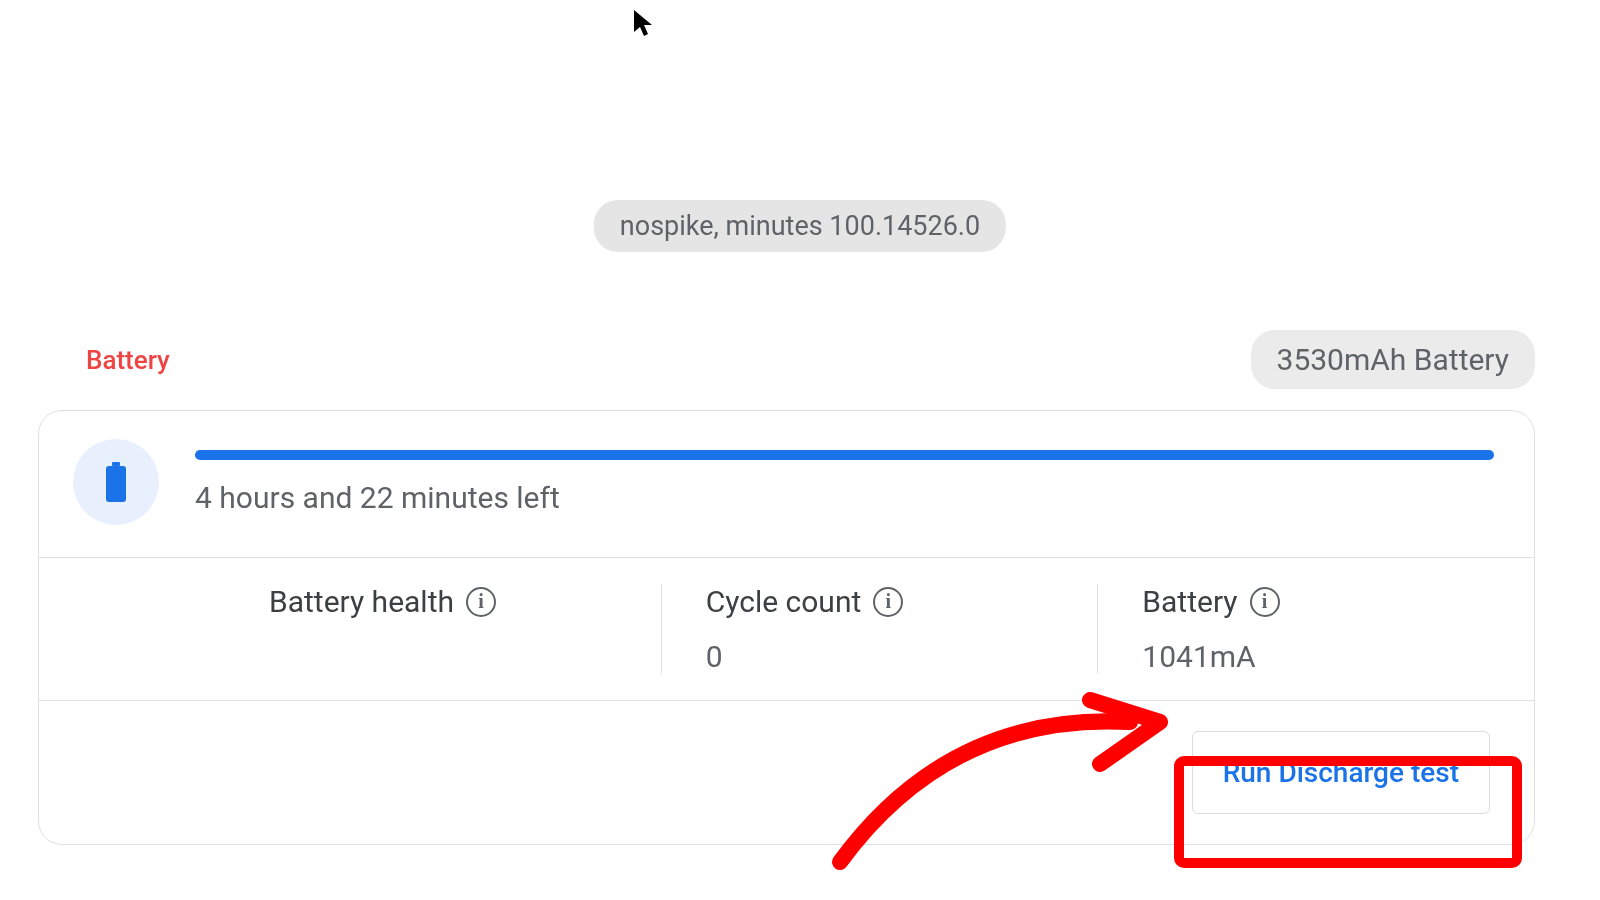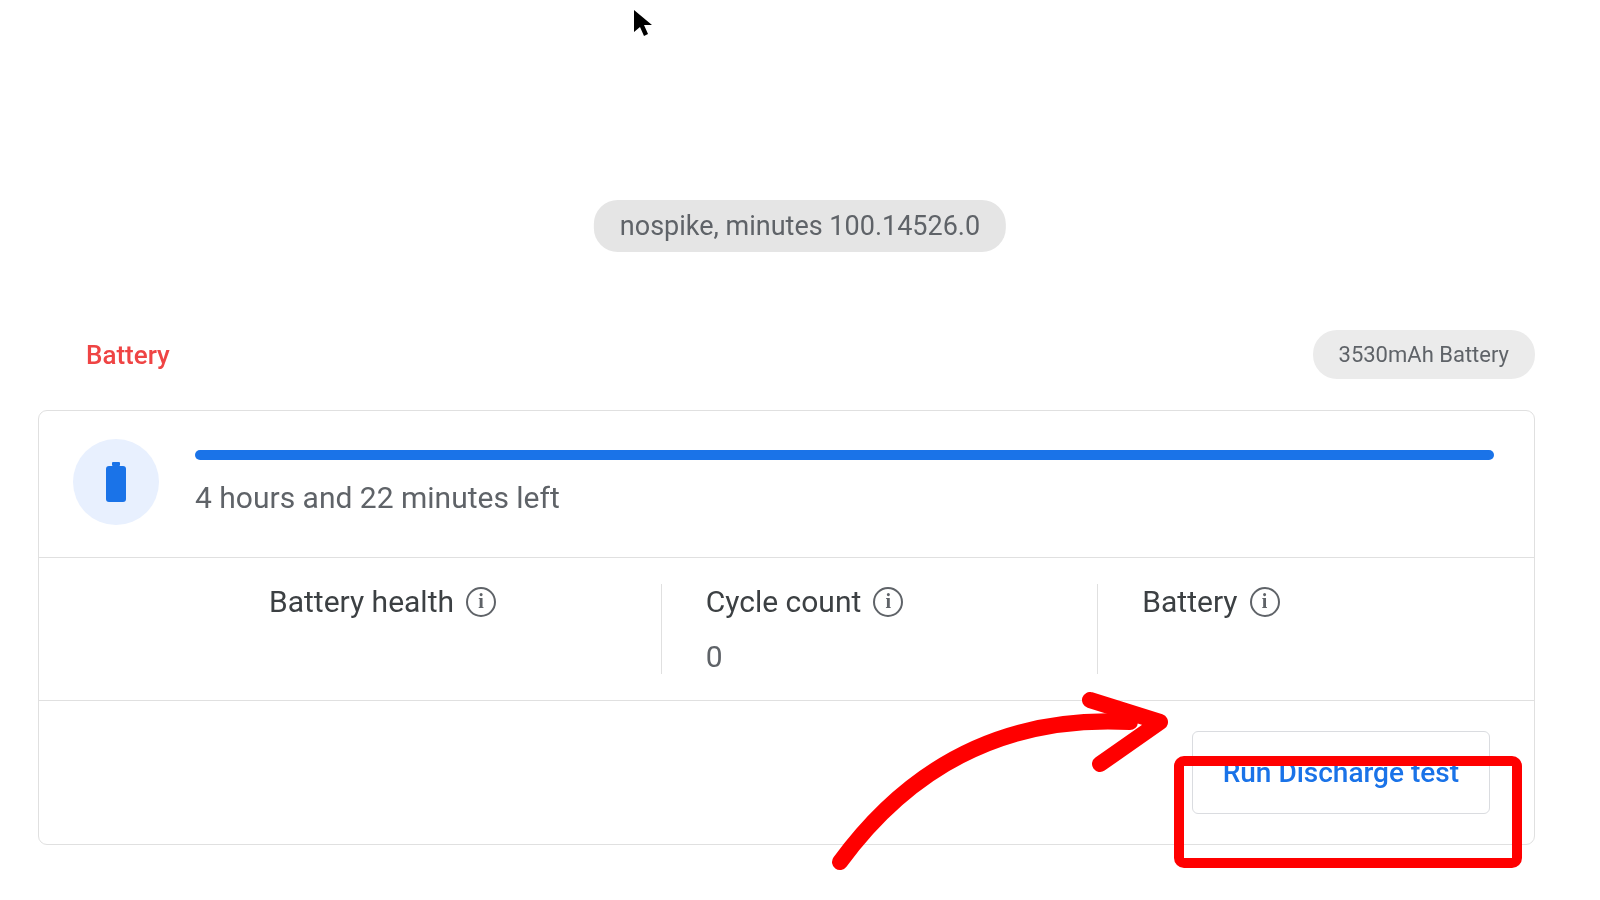--- a/index.html
+++ b/index.html
@@ -40,30 +40,30 @@
       font-size: 26px;
       font-weight: 500;
       color: #ef4444;
       margin-left: 48px;
     }
     .capacity-badge {
       background: #ebebeb;
       color: #5f6368;
       padding: 12px 26px;
       border-radius: 24px;
-      font-size: 22px;
+      font-size: 30px;
       font-weight: 400;
     }
     .card {
       position: absolute;
       top: 410px;
       left: 38px;
       right: 65px;
       border: 1px solid #e0e0e0;
-      border-radius: 9px;
+      border-radius: 24px;
       background: #ffffff;
     }
     .card-top {
       display: flex;
       align-items: center;
       padding: 28px 40px 32px 34px;
       gap: 36px;
     }
     .battery-icon-wrap {
       width: 86px;
@@ -227,20 +227,21 @@
         <span class="stat-label">Cycle count</span>
         <span class="info-icon">i</span>
       </div>
       <div class="stat-value">0</div>
     </div>
     <div class="stat">
       <div class="stat-label-row">
         <span class="stat-label">Battery</span>
         <span class="info-icon">i</span>
       </div>
+      <div class="stat-value">1041mA</div>
     </div>
   </div>
 
   <div class="divider"></div>
 
   <div class="card-footer">
     <button class="run-btn">Run Discharge test</button>
   </div>
 </div>
 

